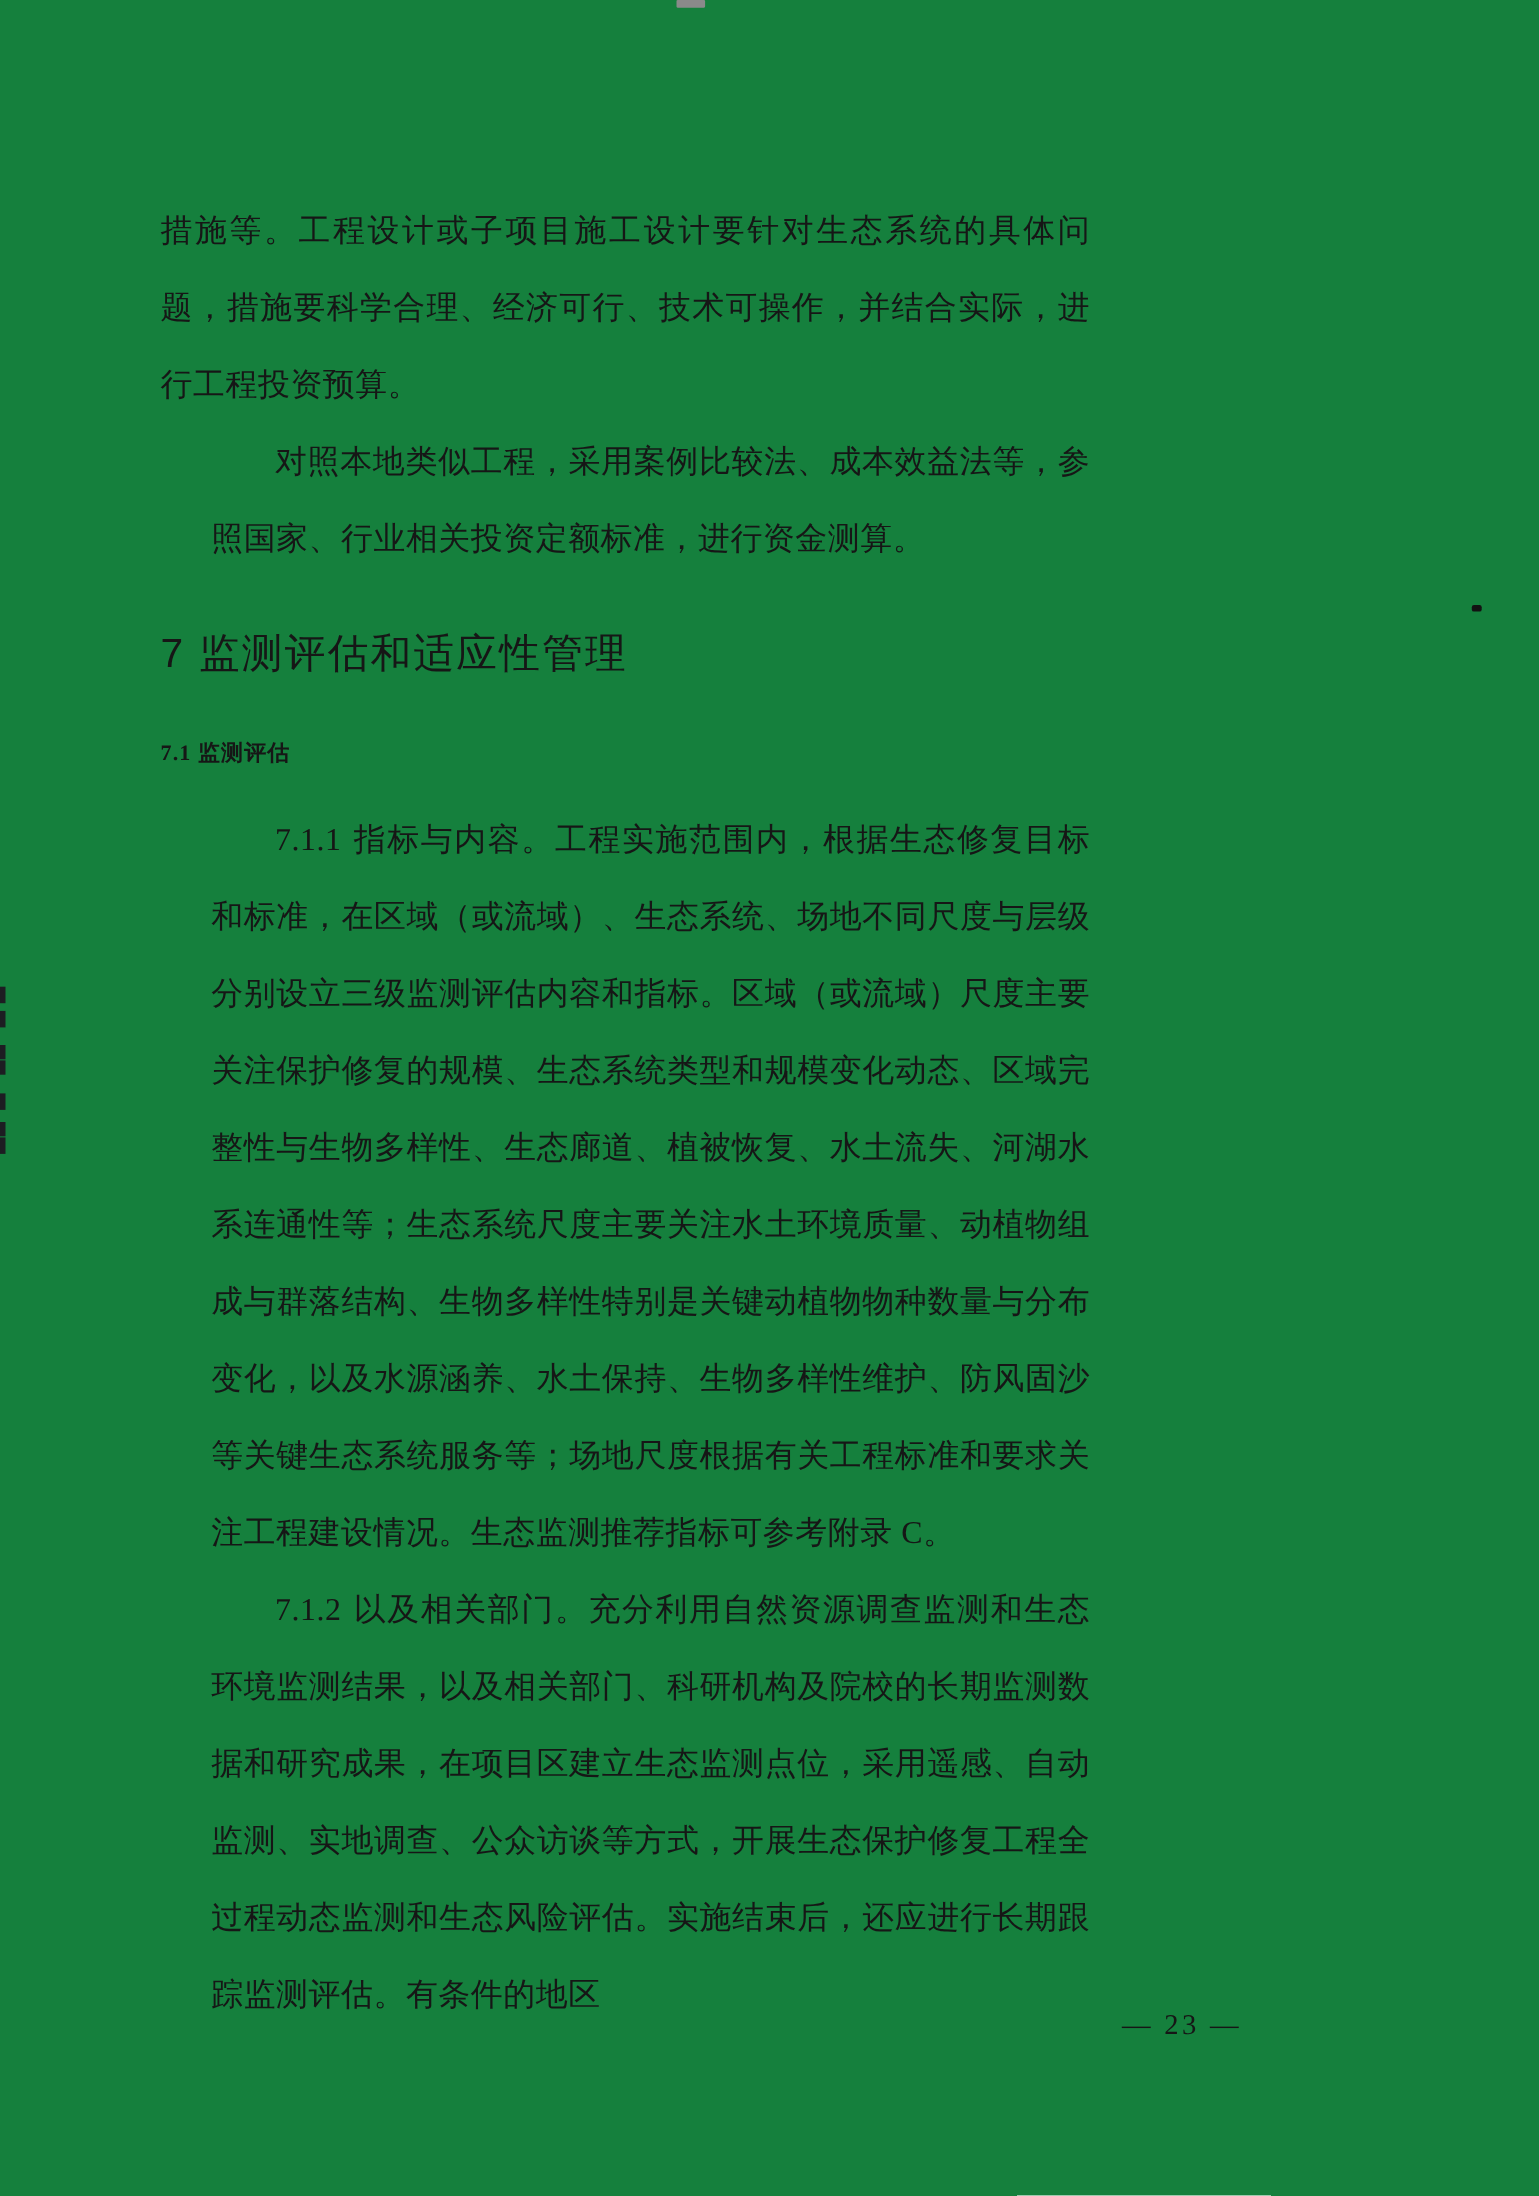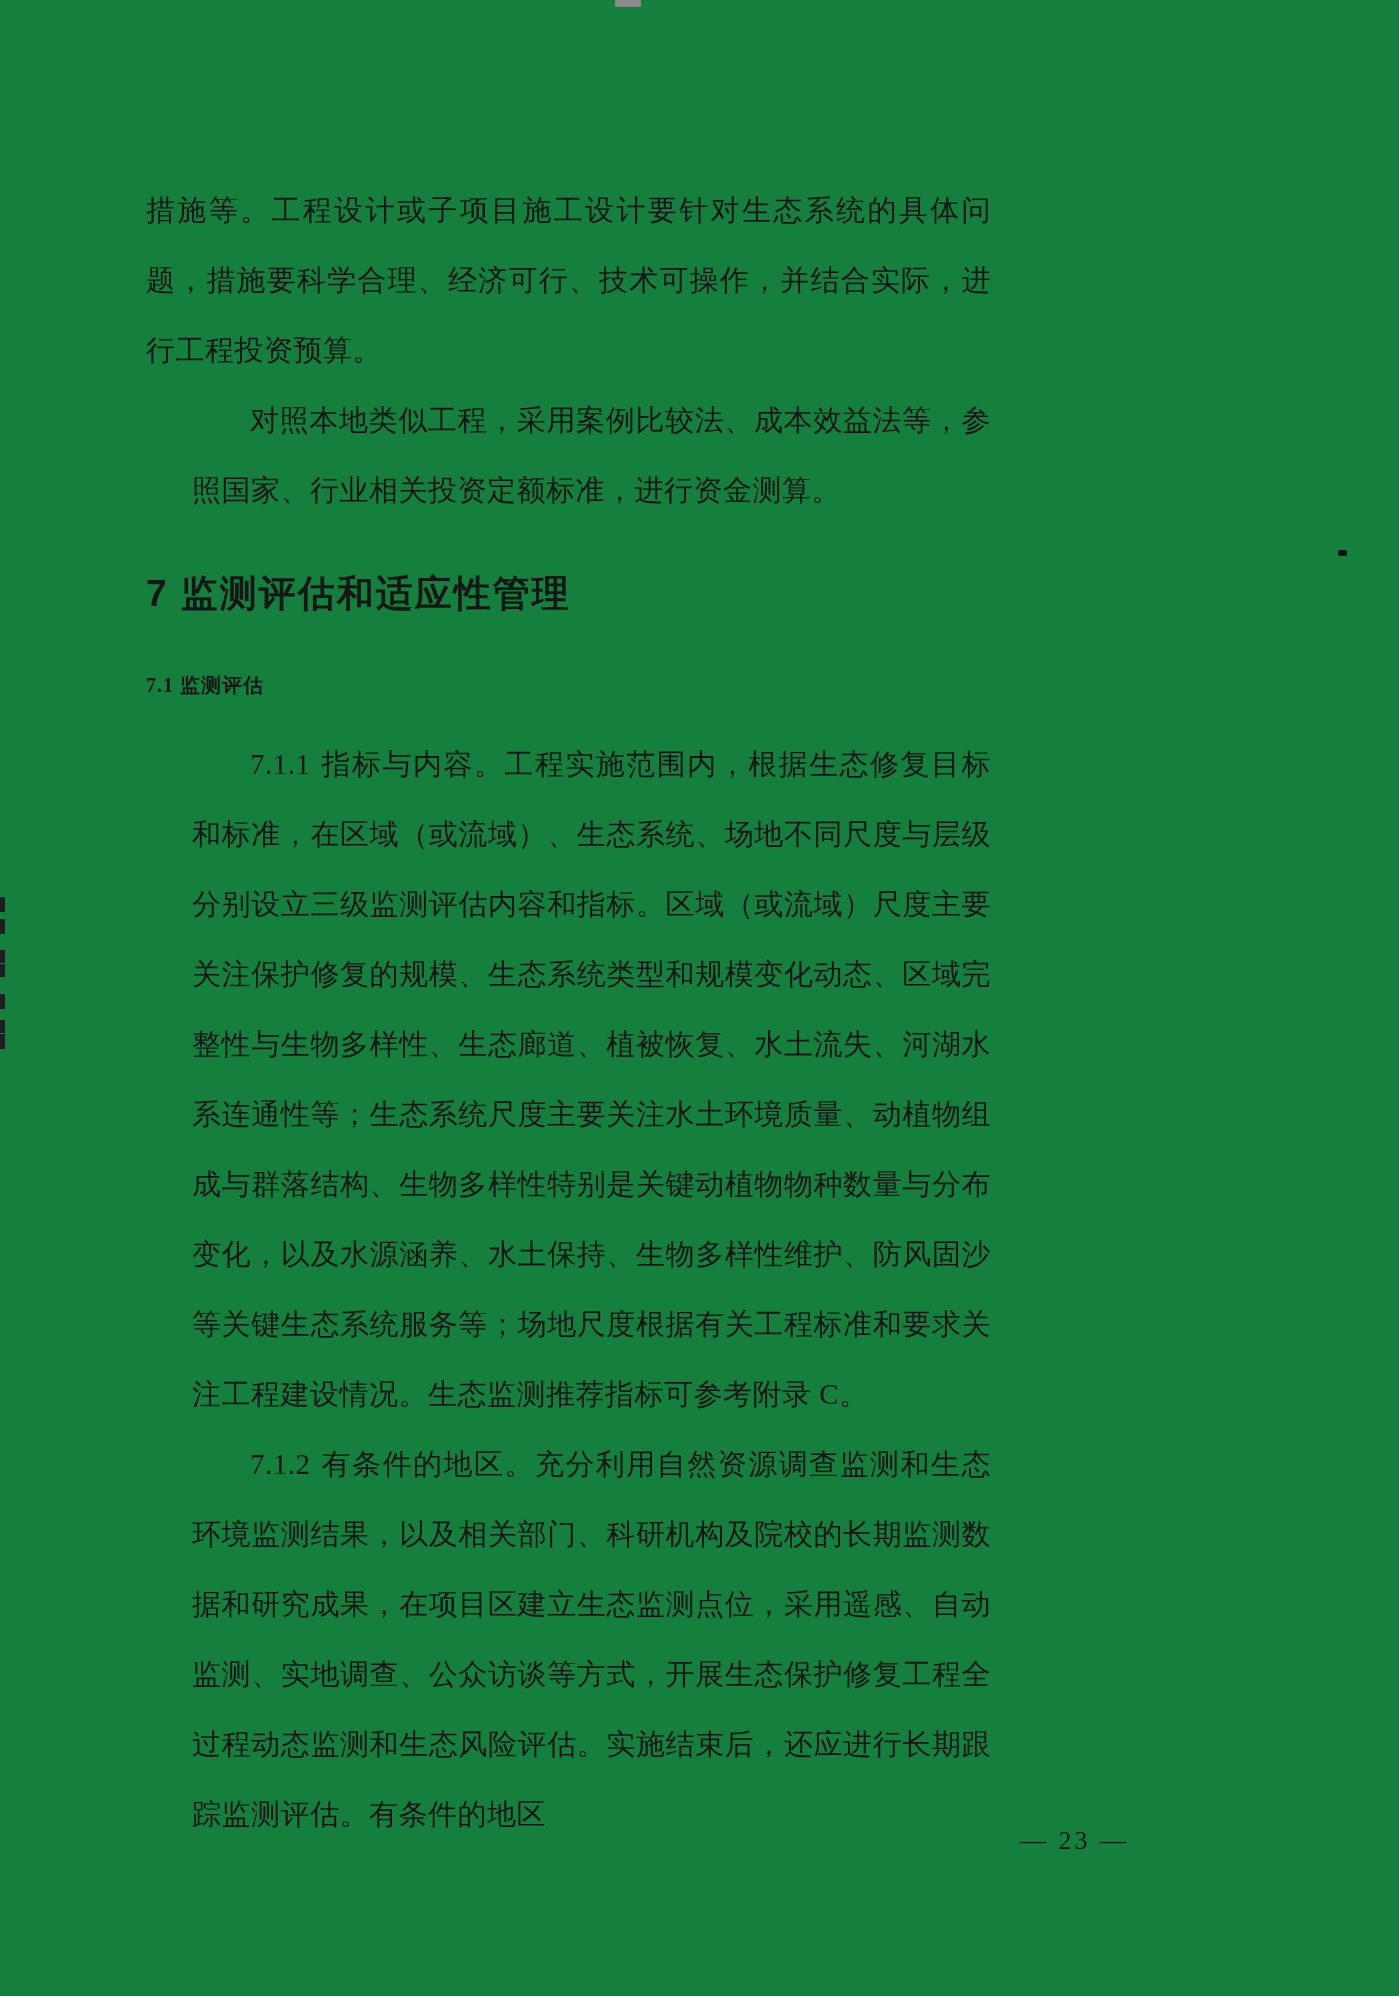--- a/index.html
+++ b/index.html
@@ -31,21 +31,21 @@
     line-height: 70px;
     text-align: justify;
     text-justify: inter-character;
     letter-spacing: 0.5px;
   }
   p.indent { text-indent: 2em; margin-left: 46px; }
 
   h1.section {
     margin: 45px 0 16px 0;
     font-family: "Liberation Sans", sans-serif;
-    font-weight: bold;
+    font-weight: normal;
     font-size: 37px;
     line-height: 48px;
     letter-spacing: 2px;
   }
   h2.subsection {
     margin: 45px 0 22px 0;
     font-size: 20px;
     line-height: 44px;
     font-weight: bold;
     letter-spacing: 1px;
@@ -130,20 +130,20 @@
 
     <h1 class="section">7 监测评估和适应性管理</h1>
 
     <h2 class="subsection">7.1 监测评估</h2>
 
     <p class="body indent">
       <span class="para-number">7.1.1</span><span>指标与内容。</span><span>工程实施范围内，根据生态修复目标和标准，在区域（或流域）、生态系统、场地不同尺度与层级分别设立三级监测评估内容和指标。区域（或流域）尺度主要关注保护修复的规模、生态系统类型和规模变化动态、区域完整性与生物多样性、生态廊道、植被恢复、水土流失、河湖水系连通性等；生态系统尺度主要关注水土环境质量、动植物组成与群落结构、生物多样性特别是关键动植物物种数量与分布变化，以及水源涵养、水土保持、生物多样性维护、防风固沙等关键生态系统服务等；场地尺度根据有关工程标准和要求关注工程建设情况。生态监测推荐指标可参考附录 C。</span>
     </p>
 
     <p class="body indent">
-      <span class="para-number">7.1.2</span><span>有条件的地区。</span><span>充分利用自然资源调查监测和生态环境监测结果，以及相关部门、科研机构及院校的长期监测数据和研究成果，在项目区建立生态监测点位，采用遥感、自动监测、实地调查、公众访谈等方式，开展生态保护修复工程全过程动态监测和生态风险评估。实施结束后，还应进行长期跟踪监测评估。有条件的地区</span>
+      <span class="para-number">7.1.2</span><span>以及相关部门。</span><span>充分利用自然资源调查监测和生态环境监测结果，以及相关部门、科研机构及院校的长期监测数据和研究成果，在项目区建立生态监测点位，采用遥感、自动监测、实地调查、公众访谈等方式，开展生态保护修复工程全过程动态监测和生态风险评估。实施结束后，还应进行长期跟踪监测评估。有条件的地区</span>
     </p>
 
   </main>
 
   <div class="footer">— 23 —</div>
 
 </div>
 
 </body></html>

